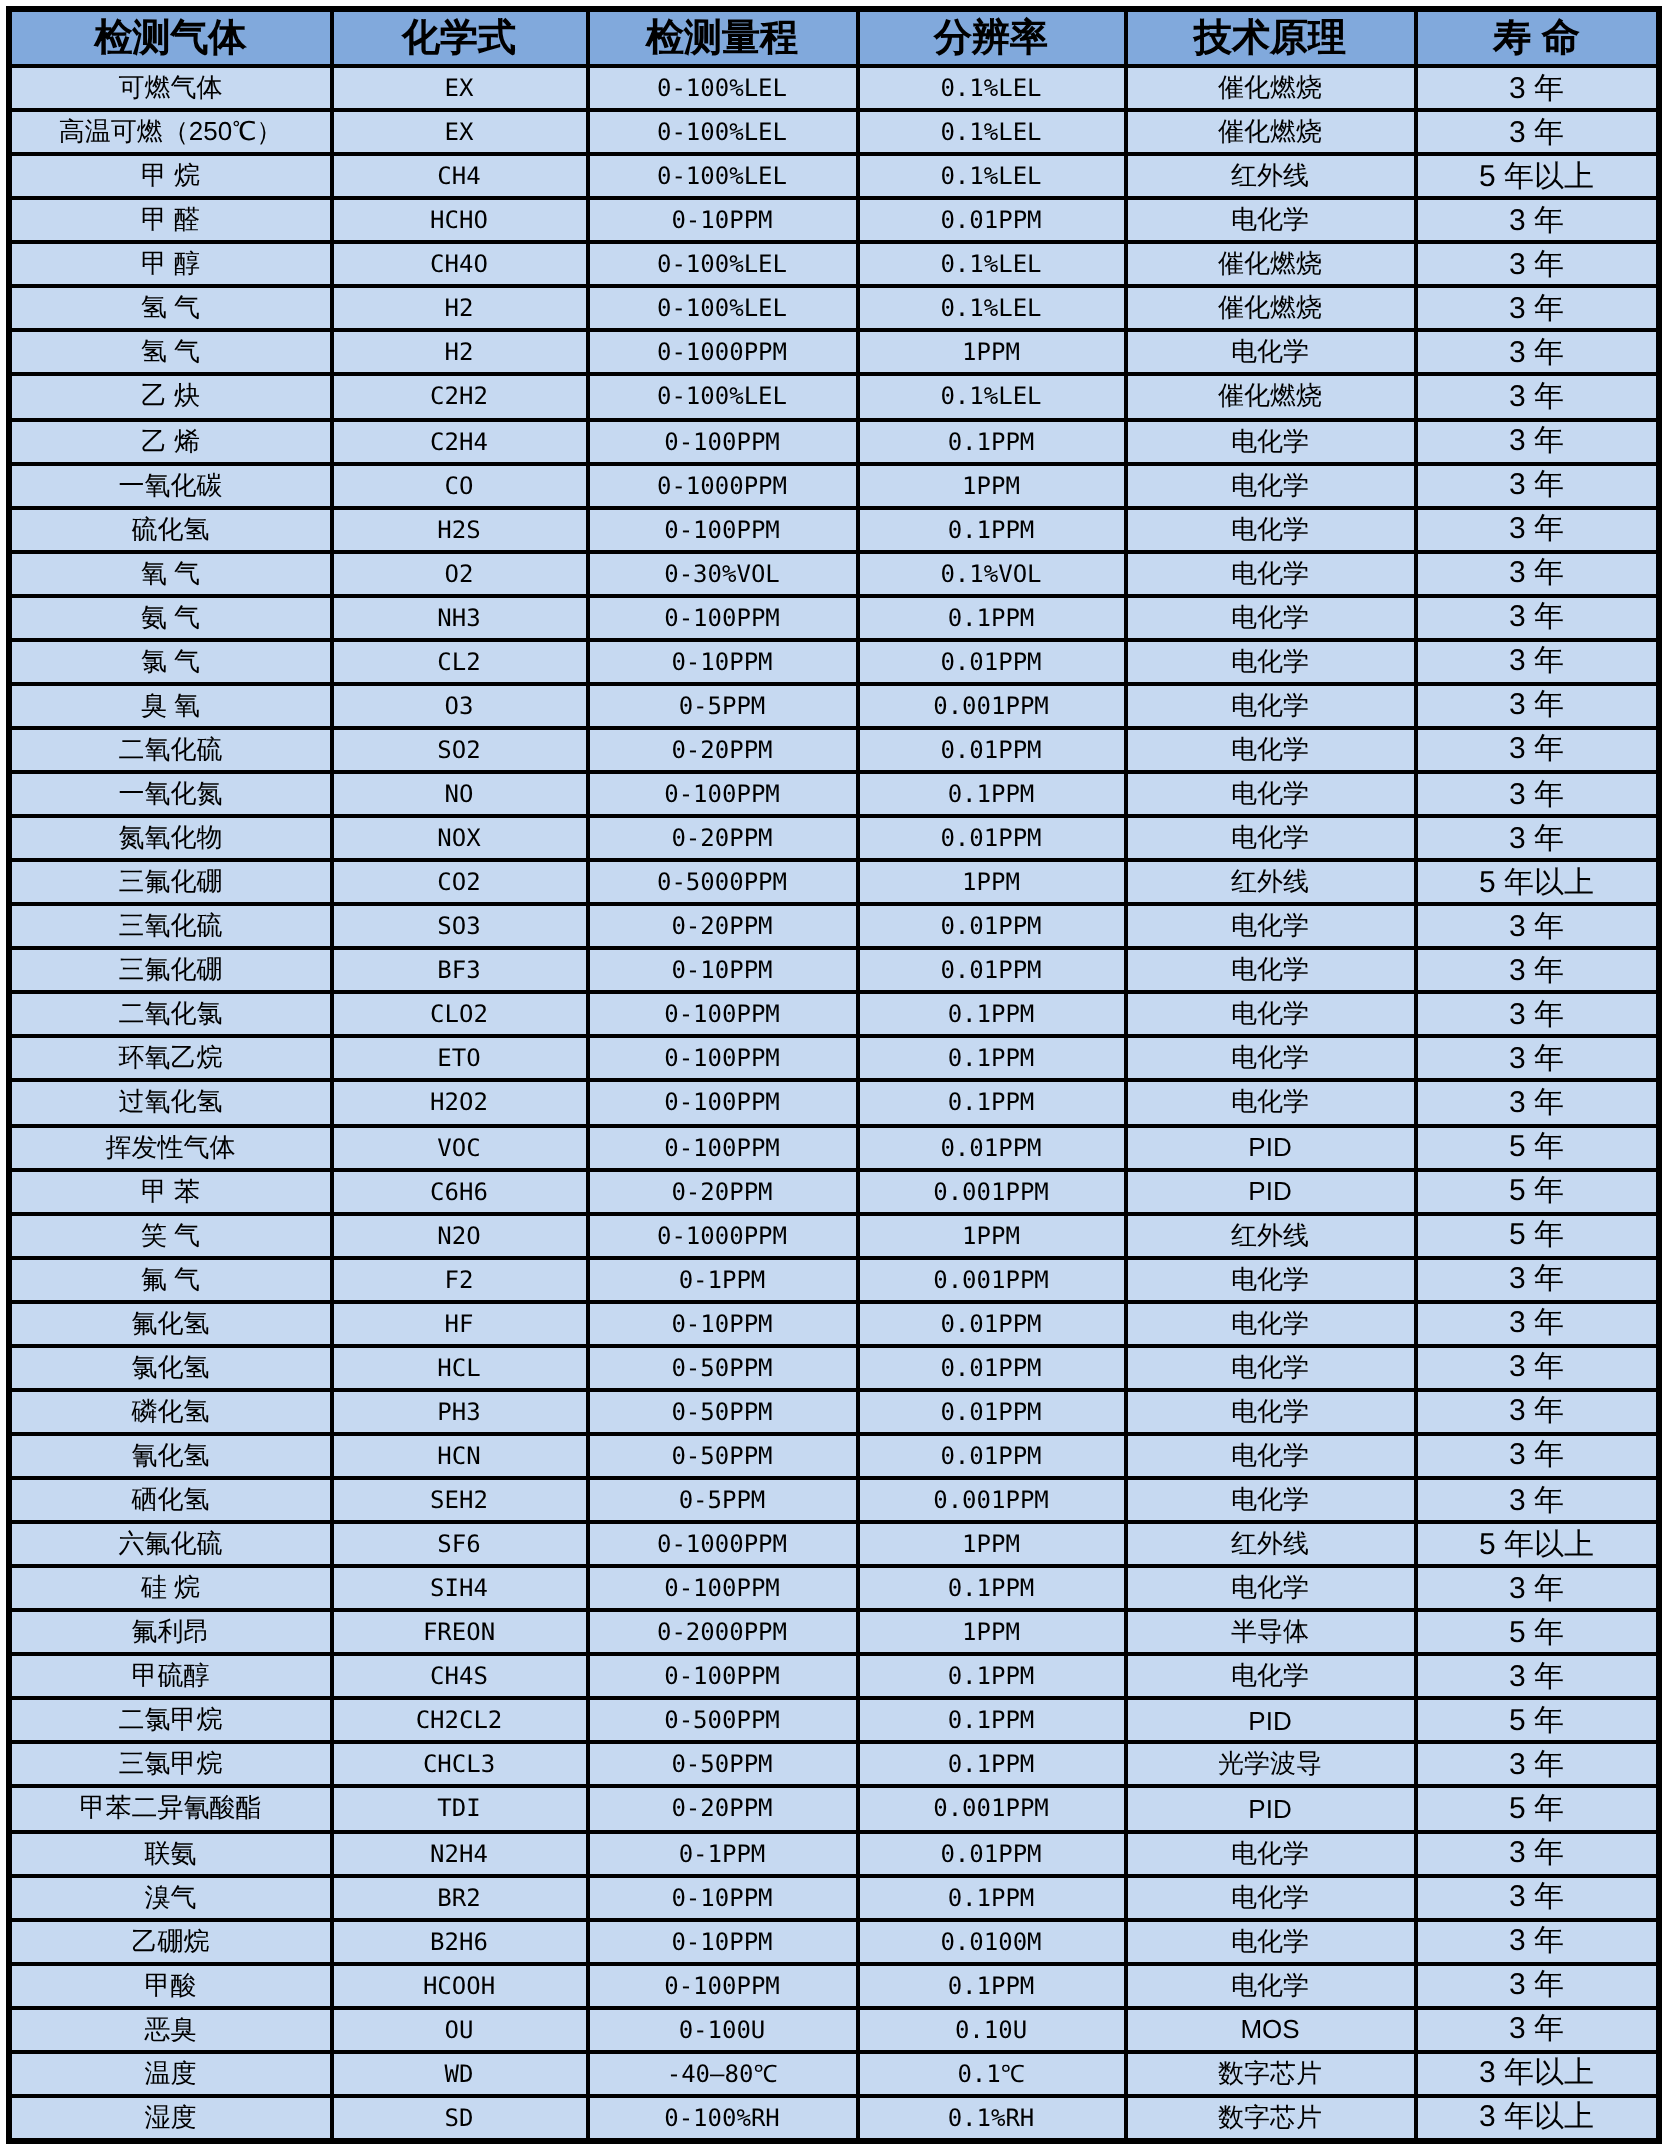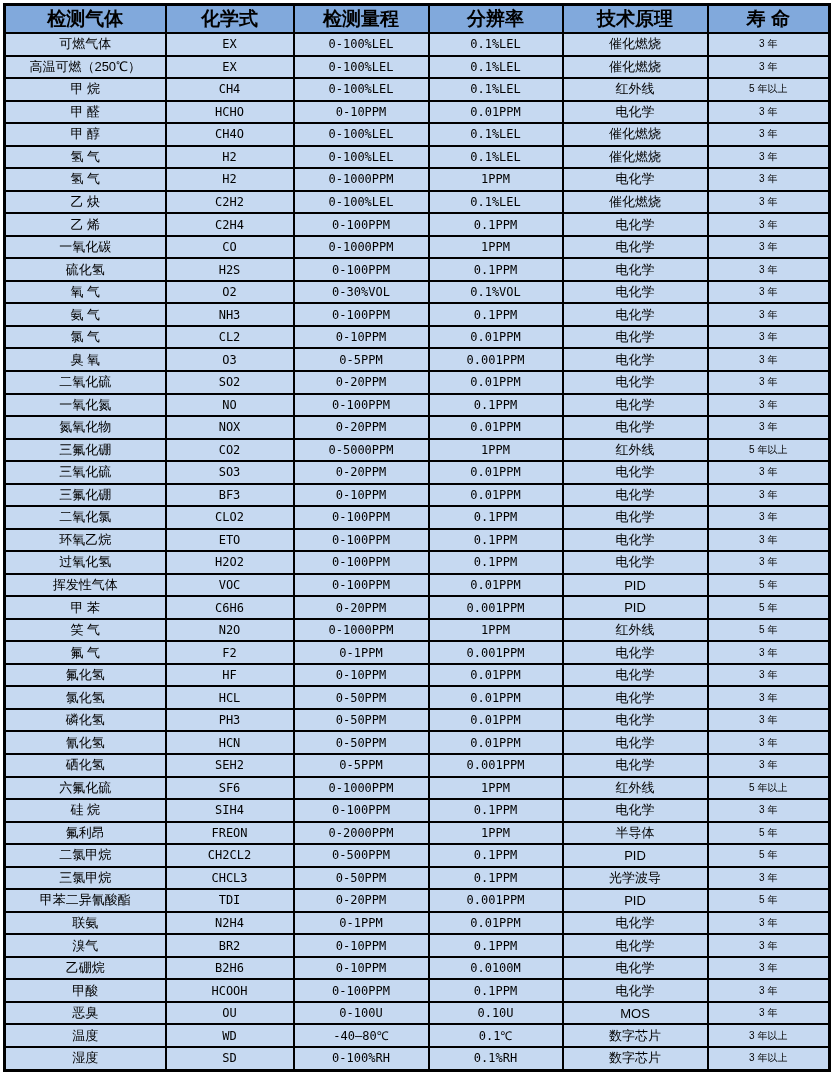--- a/index.html
+++ b/index.html
@@ -45,21 +45,21 @@
     font-size: 13px;
   }
   
   table.spec-table tbody td.c1,
   table.spec-table tbody td.c2,
   table.spec-table tbody td.c3 {
     font-family: "DejaVu Sans Mono", "Liberation Mono", monospace;
     font-size: 12px;
   }
   table.spec-table tbody td.c5 {
-    font-size: 10px;
+    font-size: 15px;
   }
   col.col0 { width: 161px; }
   col.col1 { width: 128px; }
   col.col2 { width: 135px; }
   col.col3 { width: 134px; }
   col.col4 { width: 145px; }
   col.col5 { width: 122px; }
 </style>
 </head>
 <body>
@@ -367,20 +367,28 @@
         </tr>
         <tr>
           <td class="c0">氟利昂</td>
           <td class="c1">FREON</td>
           <td class="c2">0-2000PPM</td>
           <td class="c3">1PPM</td>
           <td class="c4">半导体</td>
           <td class="c5">5 年</td>
         </tr>
         <tr>
+          <td class="c0">甲硫醇</td>
+          <td class="c1">CH4S</td>
+          <td class="c2">0-100PPM</td>
+          <td class="c3">0.1PPM</td>
+          <td class="c4">电化学</td>
+          <td class="c5">3 年</td>
+        </tr>
+        <tr>
           <td class="c0">二氯甲烷</td>
           <td class="c1">CH2CL2</td>
           <td class="c2">0-500PPM</td>
           <td class="c3">0.1PPM</td>
           <td class="c4">PID</td>
           <td class="c5">5 年</td>
         </tr>
         <tr>
           <td class="c0">三氯甲烷</td>
           <td class="c1">CHCL3</td>

